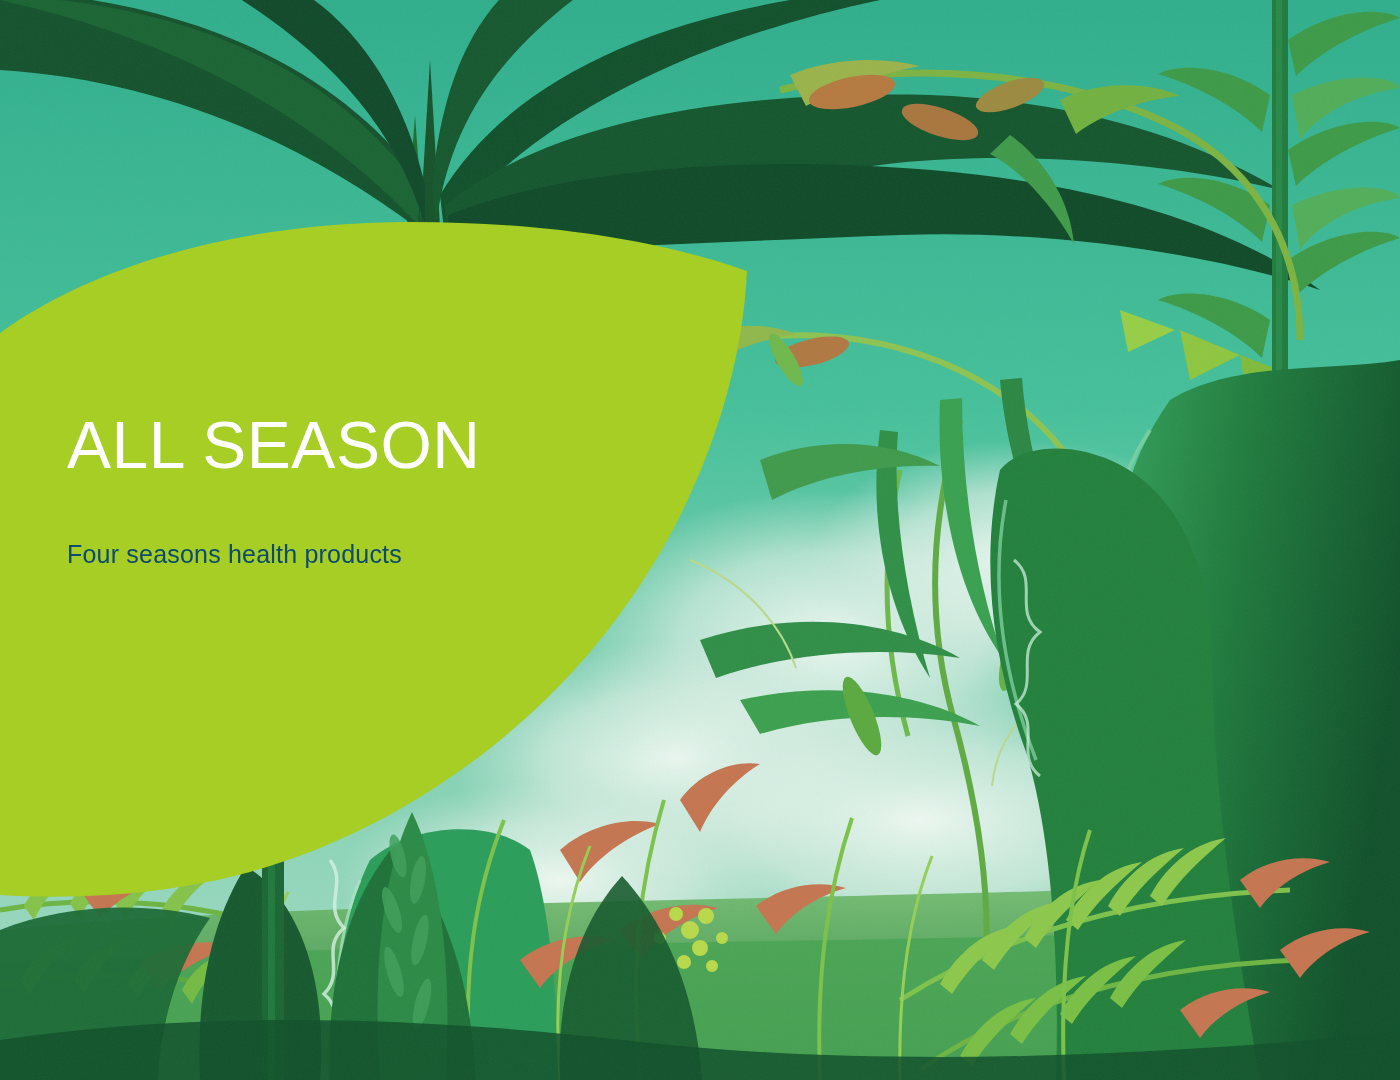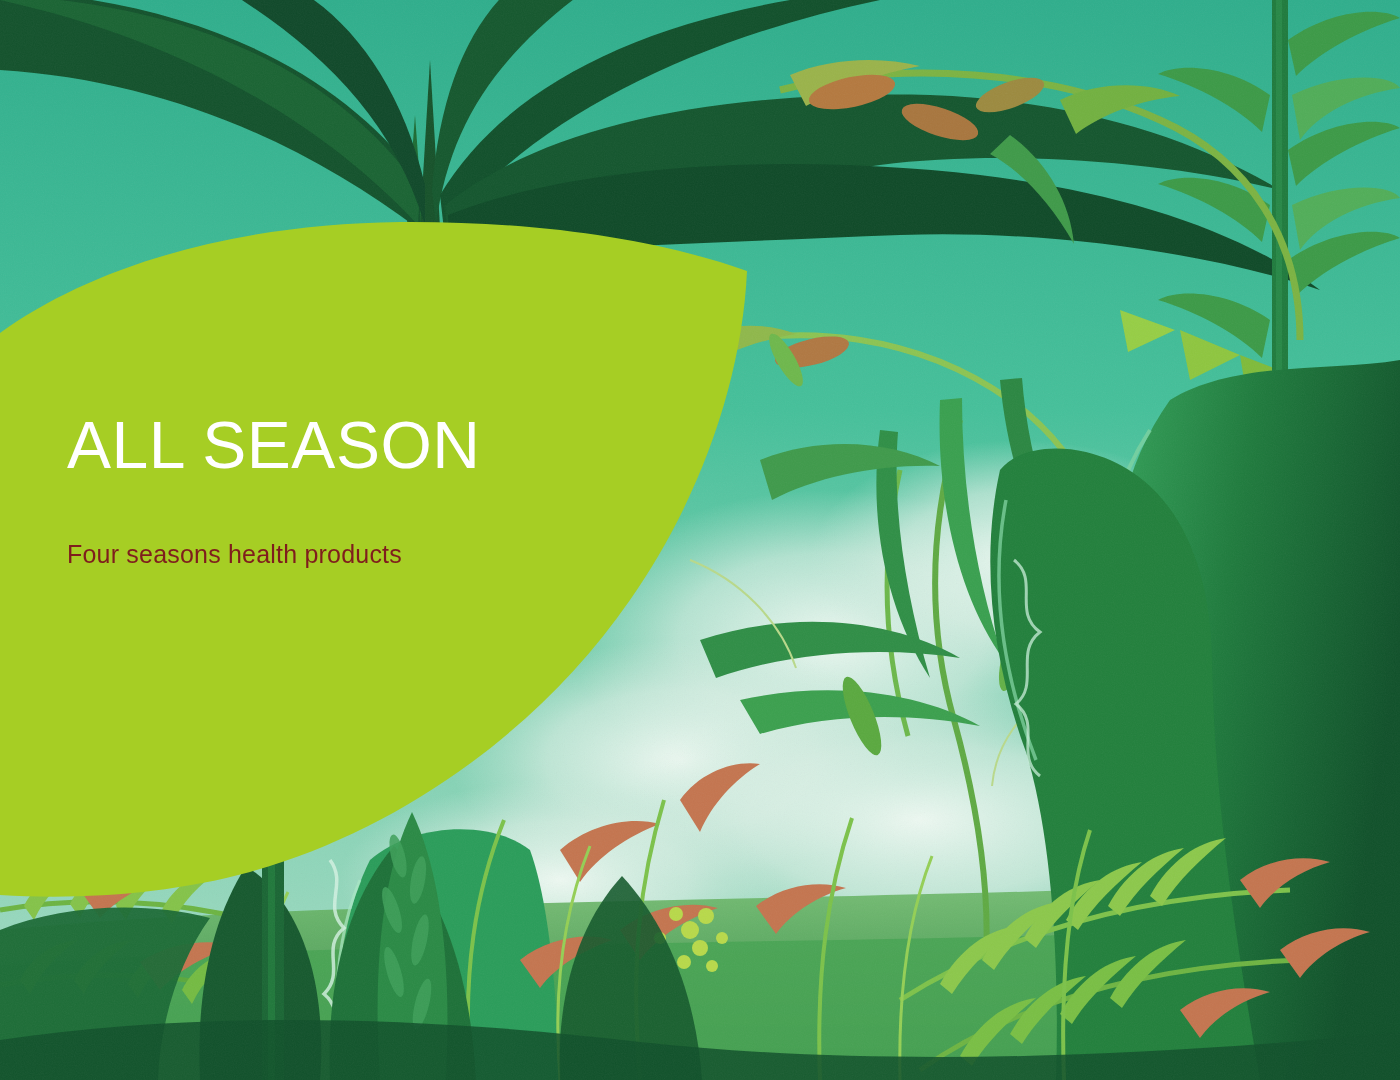--- a/index.html
+++ b/index.html
@@ -29,21 +29,21 @@
   .headline {
     color:#ffffff;
     font-size:66px;
     line-height:74px;
     letter-spacing:0.5px;
     white-space:nowrap;
   }
   .headline.light { font-weight:300; }
   .headline.bold  { font-weight:700; letter-spacing:0.5px; }
   .subhead {
-    color:#7f1d1d;
+    color:#0c4a6e;
     font-size:25px;
     font-weight:300;
     letter-spacing:0.2px;
     margin-top:58px;
     white-space:nowrap;
   }
 </style>
 </head>
 <body>
 

